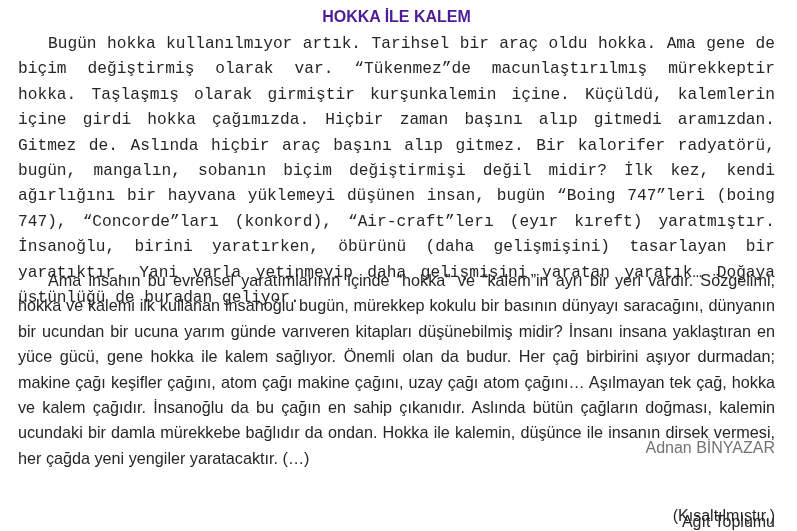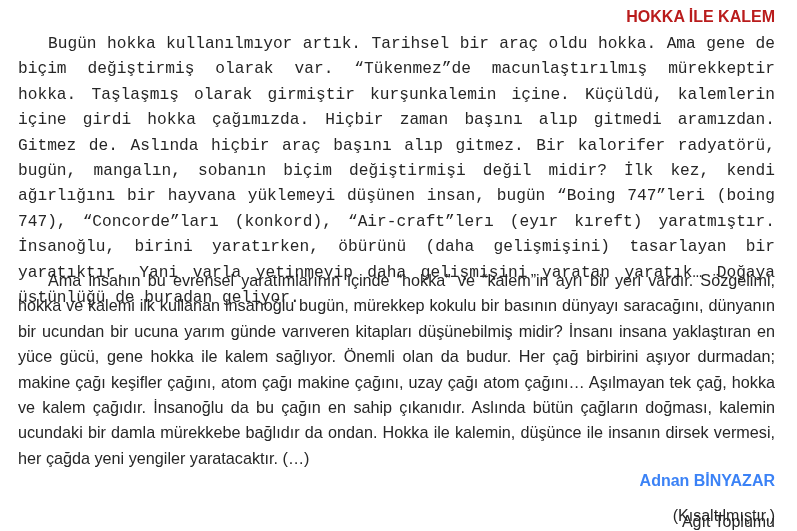--- a/index.html
+++ b/index.html
@@ -19,25 +19,25 @@
       position: absolute;
       left: 18px;
       top: 0;
       width: 757px;
     }
     .title {
       position: absolute;
       top: 7px;
       left: 0;
       width: 757px;
-      text-align: right;
+      text-align: center;
       font-weight: bold;
       font-size: 16px;
       line-height: 20px;
-      color: #b91c1c;
+      color: #4c1d95;
     }
     .para {
       position: absolute;
       left: 0;
       width: 757px;
       font-size: 16.2px;
       line-height: 25.4px;
       text-align: justify;
       text-indent: 30px;
       margin: 0;
@@ -45,21 +45,21 @@
     .para-1 { top: 32px; font-family: Liberation Mono, monospace; }
     .para-2 { top: 268px; }
     .signature {
       position: absolute;
       right: 0;
       width: 757px;
       text-align: right;
       font-size: 16px;
       line-height: 20px;
     }
-    .author { top: 471px; font-weight: bold; color: #3b82f6; }
+    .author { top: 438px; font-weight: normal; color: #737373; }
     .source { top: 476px; margin-top: 36px; }
     .note { top: 506px; text-align: right; }
   </style>
 </head>
 <body>
 
 <div class="page">
   <div class="title">HOKKA İLE KALEM</div>
   <p class="para para-1">Bugün hokka kullanılmıyor artık. Tarihsel bir araç oldu hokka. Ama gene de biçim değiştirmiş olarak var. “Tükenmez”de macunlaştırılmış mürekkeptir hokka. Taşlaşmış olarak girmiştir kurşunkalemin içine. Küçüldü, kalemlerin içine girdi hokka çağımızda. Hiçbir zaman başını alıp gitmedi aramızdan. Gitmez de. Aslında hiçbir araç başını alıp gitmez. Bir kalorifer radyatörü, bugün, mangalın, sobanın biçim de­ğiştirmişi değil midir? İlk kez, kendi ağırlığını bir hayvana yüklemeyi düşünen insan, bugün “Boing 747”leri (boing 747), “Concorde”ları (konkord), “Air-craft”lerı (eyır kıreft) yaratmıştır. İnsanoğlu, birini yaratırken, öbürünü (daha gelişmişini) tasarlayan bir yaratıktır. Yani varla yetinmeyip daha gelişmişini yaratan yaratık… Doğaya üstünlüğü de buradan geliyor.</p>
   <p class="para para-2">Ama insanın bu evrensel yaratımlarının içinde “hokka” ve “kalem”in ayrı bir yeri vardır. Sözgelimi, hokka ve kalemi ilk kullanan insanoğlu bugün, mürekkep kokulu bir basının dünyayı saracağını, dünya­nın bir ucundan bir ucuna yarım günde varıveren kitapları düşünebilmiş midir? İnsanı insana yaklaştıran en yüce gücü, gene hokka ile kalem sağlıyor. Önemli olan da budur. Her çağ birbirini aşıyor durmadan; makine çağı keşifler çağını, atom çağı makine çağını, uzay çağı atom çağını… Aşılmayan tek çağ, hok­ka ve kalem çağıdır. İnsanoğlu da bu çağın en sahip çıkanıdır. Aslında bütün çağların doğması, kalemin ucundaki bir damla mürekkebe bağlıdır da ondan. Hokka ile kalemin, düşünce ile insanın dirsek ver­mesi, her çağda yeni yengiler yaratacaktır. (…)</p>

